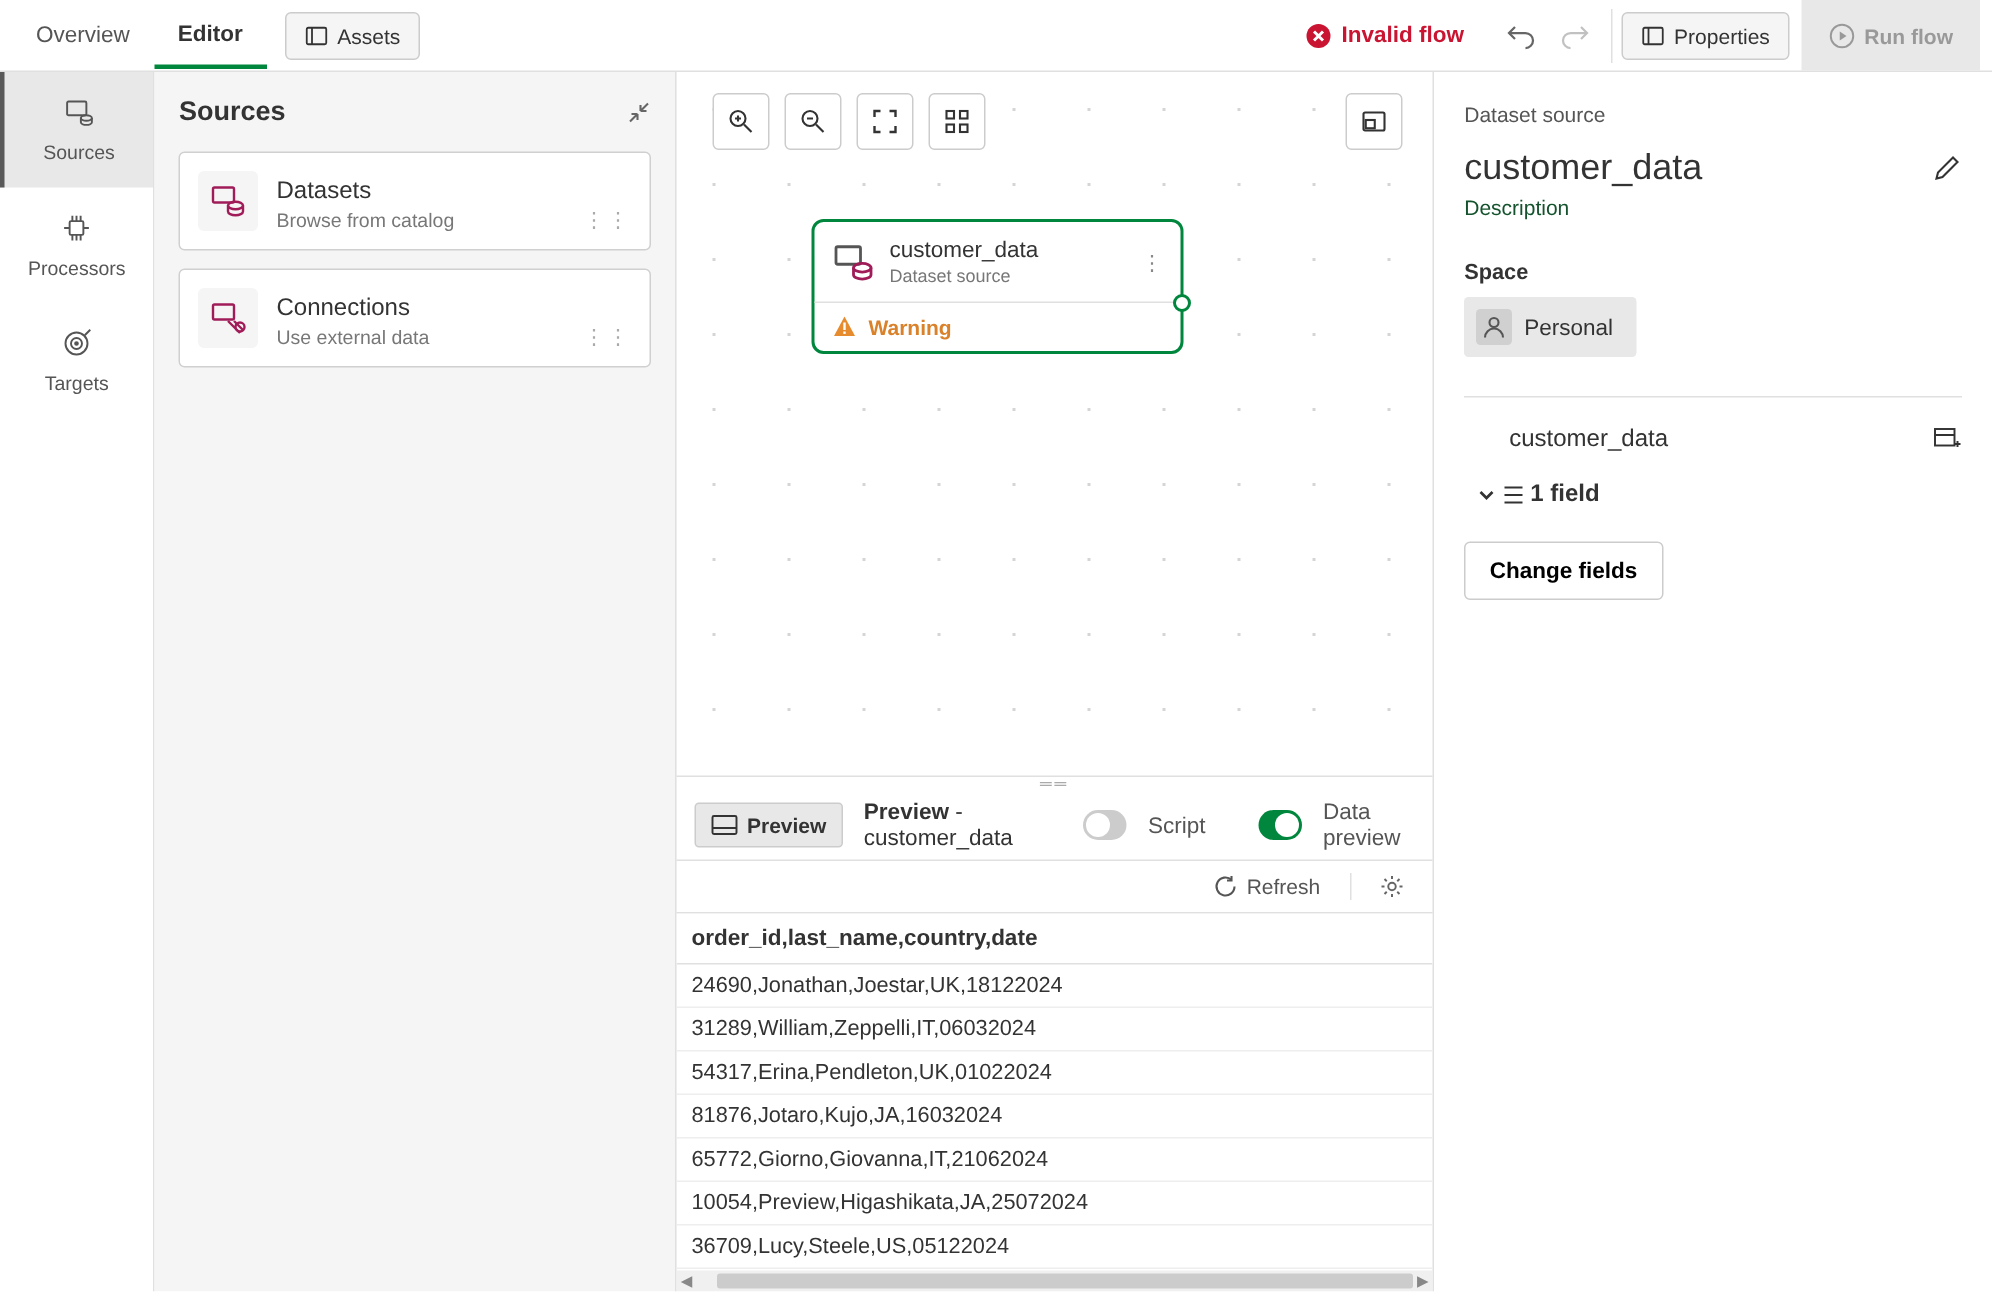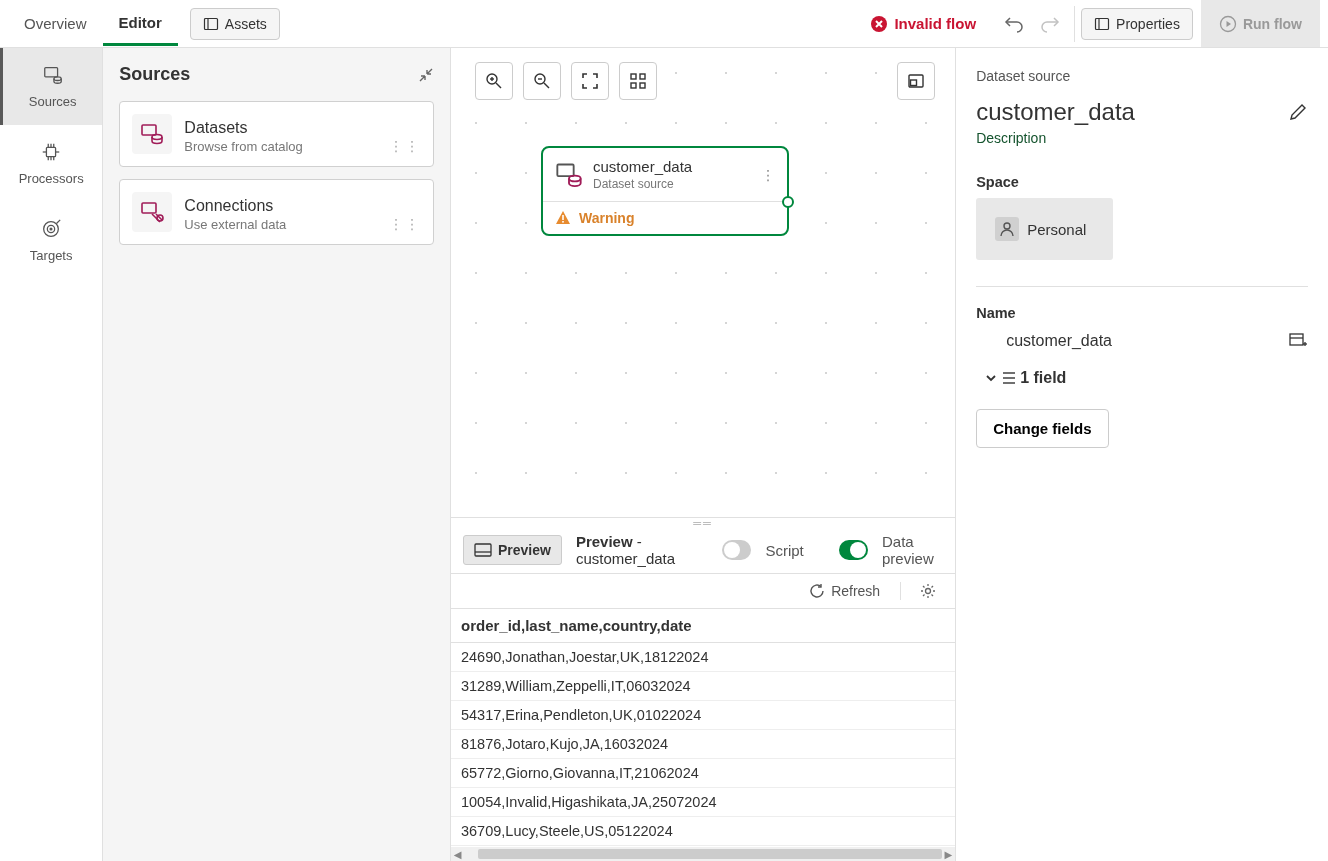--- a/index.html
+++ b/index.html
@@ -79,21 +79,21 @@
 .hscroll .thumb { height: 10px; background: #ccc; margin-left: 14px; width: 96%; border-radius: 2px; }
 .hscroll .arrow { width: 14px; text-align: center; color: #888; font-size: 10px; }
 
 
 .props { width: 388px; border-left: 1px solid #e0e0e0; padding: 20px 20px; overflow: auto; }
 .props .lab-sm { font-size: 14px; color: #555; }
 .props .title-row { display: flex; align-items: center; justify-content: space-between; margin-top: 14px; }
 .props .title { font-size: 24px; font-weight: 500; }
 .props .desc { font-size: 14px; color: #14532d; margin-top: 4px; }
 .props .sec-l { font-weight: 600; margin-top: 28px; font-size: 14.5px; }
-.props .chip { display: inline-flex; align-items: center; gap: 8px; background: #e8e8e8; border-radius: 3px; padding: 19px; margin-top: 8px; }
+.props .chip { display: inline-flex; align-items: center; gap: 8px; background: #e8e8e8; border-radius: 3px; padding: 8px; margin-top: 8px; }
 .props .chip .av { width: 24px; height: 24px; background: #d0d0d0; border-radius: 3px; display: flex; align-items: center; justify-content: center; }
 .props .chip .cl { padding-right: 8px; font-size: 15px; }
 .props hr { border: none; border-top: 1px solid #e0e0e0; margin: 26px 0 18px; }
 .props .name-row { display: flex; align-items: center; justify-content: space-between; margin-top: 10px; padding-left: 30px; }
 .props .name-val { font-size: 16px; }
 .props .field-row { display: flex; align-items: center; gap: 2px; margin-top: 18px; padding-left: 8px; }
 .props .field-row .fc { font-weight: 600; font-size: 16px; }
 .props .change-btn { margin-top: 22px; }
 .outl-btn { border: 1px solid #ccc; background: #fff; padding: 10px 16px; border-radius: 4px; font-weight: 600; cursor: pointer; font-size: 15px; }
 
@@ -337,21 +337,21 @@
     </div>
 
     <div class="preview-table" style="height:238px;">
       <div class="hdr">order_id,last_name,country,date</div>
       <div id="preview-rows">
           <div class="row">24690,Jonathan,Joestar,UK,18122024</div>
           <div class="row">31289,William,Zeppelli,IT,06032024</div>
           <div class="row">54317,Erina,Pendleton,UK,01022024</div>
           <div class="row">81876,Jotaro,Kujo,JA,16032024</div>
           <div class="row">65772,Giorno,Giovanna,IT,21062024</div>
-          <div class="row">10054,Invalid,Higashikata,JA,25072024</div>
+          <div class="row">10054,Preview,Higashikata,JA,25072024</div>
           <div class="row">36709,Lucy,Steele,US,05122024</div>
         </div>
     </div>
     <div class="hscroll">
       <div class="arrow">◀</div>
         <div class="thumb"></div>
         <div class="arrow" style="margin-left:auto">▶</div>
     </div>
   </div>
 
@@ -371,21 +371,20 @@
     <div class="chip">
       <div class="av">
           <svg width="16" height="16" viewBox="0 0 16 16" fill="none" stroke="#555" stroke-width="1.4">
             <circle cx="8" cy="5" r="3"></circle>
             <path d="M2 15 A6 6 0 0 1 14 15"></path>
           </svg>
         </div>
       <div class="cl">Personal</div>
     </div>
     <hr>
-    <div class="sec-l" style="margin-top:0">Name</div>
     <div class="name-row">
       <div class="name-val">customer_data</div>
       <div>
         <svg width="20" height="20" viewBox="0 0 20 20" fill="none" stroke="currentColor" stroke-width="1.3">
             <rect x="2" y="3" width="13" height="11"></rect>
             <line x1="2" y1="7" x2="15" y2="7"></line>
             <line x1="15" y1="13" x2="19" y2="13"></line>
             <line x1="17" y1="11" x2="17" y2="15"></line>
           </svg>
       </div>

